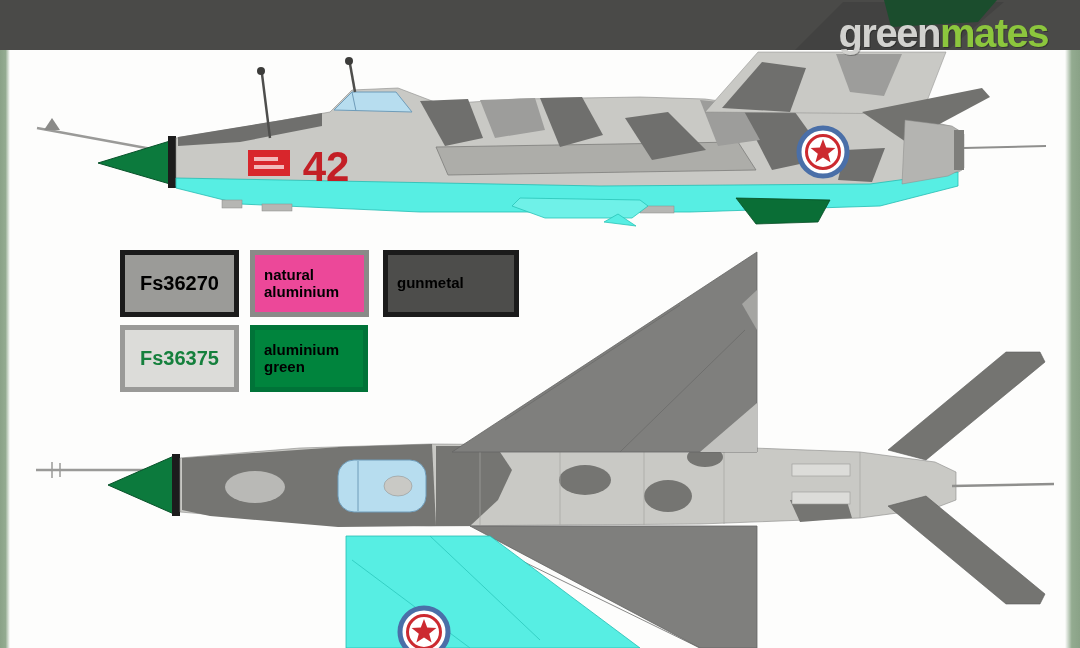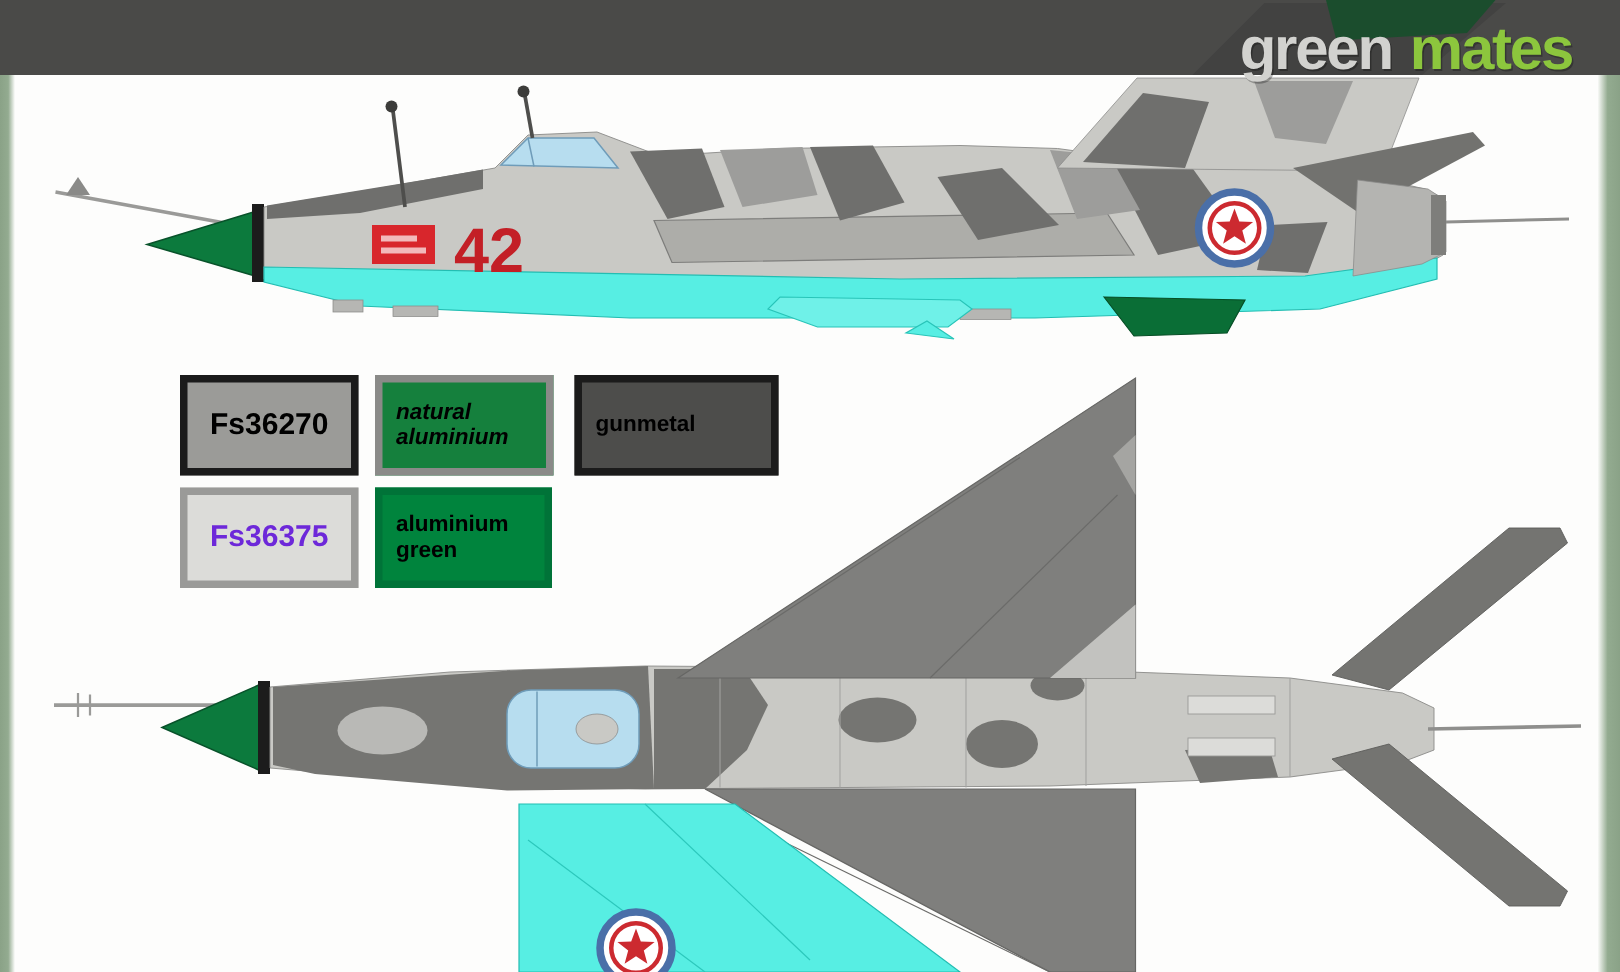--- a/index.html
+++ b/index.html
@@ -6,21 +6,21 @@
   .page{position:relative;width:1080px;height:648px;background:#fdfdfc;overflow:hidden;
         font-family:"Liberation Sans",sans-serif;}
   .art{position:absolute;left:0;top:0;z-index:1;}
   .strip{position:absolute;top:50px;height:598px;z-index:2;}
   .strip.left{left:0;width:10px;background:linear-gradient(to right,#8aa287 0%,#93ab90 55%,rgba(255,255,255,0) 100%);}
   .strip.right{right:0;width:15px;background:linear-gradient(to left,#8aa287 0%,#93ab90 55%,rgba(255,255,255,0) 100%);}
   .logo{position:absolute;top:13px;right:32px;z-index:3;
         font-size:40px;font-weight:bold;letter-spacing:-1.5px;line-height:1;
         text-shadow:1px 1px 0 rgba(0,0,0,.28);}
   .logo .lg-scale{color:#d2d2cf;}
-  .logo .lg-mates{color:#8cc63d;margin-left:12px;}
+  .logo .lg-mates{color:#8cc63d;}
   .legend{position:absolute;left:0;top:0;z-index:3;}
   .swatch{position:absolute;border:5px solid #14532d;box-sizing:border-box;
           width:119px;height:67px;display:flex;align-items:center;
           padding:4px 9px;font-weight:bold;font-size:15px;line-height:1.12;color:#000;}
   .swatch.code{font-size:20px;justify-content:center;padding:4px;}
   .sw1{left:120px;top:250px;}
   .sw2{left:250px;top:250px;}
   .sw3{left:383px;top:250px;width:136px;}
   .sw4{left:120px;top:325px;}
   .sw5{left:250px;top:325px;width:118px;}
@@ -192,27 +192,27 @@
   <div class="strip right"></div>
 
   <div class="logo">
     <span class="lg-scale">green</span><span class="lg-mates">mates</span>
   </div>
 
   <div class="legend">
     <div class="swatch code sw1" style="background: rgb(155, 155, 152); border-color: rgb(27, 27, 27); color: rgb(0, 0, 0);">
       <span>Fs36270</span>
     </div>
-    <div class="swatch sw2" style="background: #15803d; border-color: rgb(138, 138, 136); color: rgb(0, 0, 0); font-style: italic;">
+    <div class="swatch sw2" style="background: #ec4899; border-color: rgb(138, 138, 136); color: rgb(0, 0, 0);">
       <span>natural aluminium</span>
     </div>
     <div class="swatch sw3" style="background: rgb(77, 77, 75); border-color: rgb(27, 27, 27); color: rgb(0, 0, 0);">
       <span>gunmetal</span>
     </div>
-    <div class="swatch code sw4" style="background: rgb(220, 220, 217); border-color: rgb(154, 154, 152); color: #6d28d9;">
+    <div class="swatch code sw4" style="background: rgb(220, 220, 217); border-color: rgb(154, 154, 152); color: #15803d;">
       <span>Fs36375</span>
     </div>
     <div class="swatch sw5" style="background: rgb(0, 132, 61); border-color: rgb(0, 115, 56); color: rgb(0, 0, 0);">
       <span>aluminium green</span>
     </div>
   </div>
 
 </div>
 
 </body></html>

